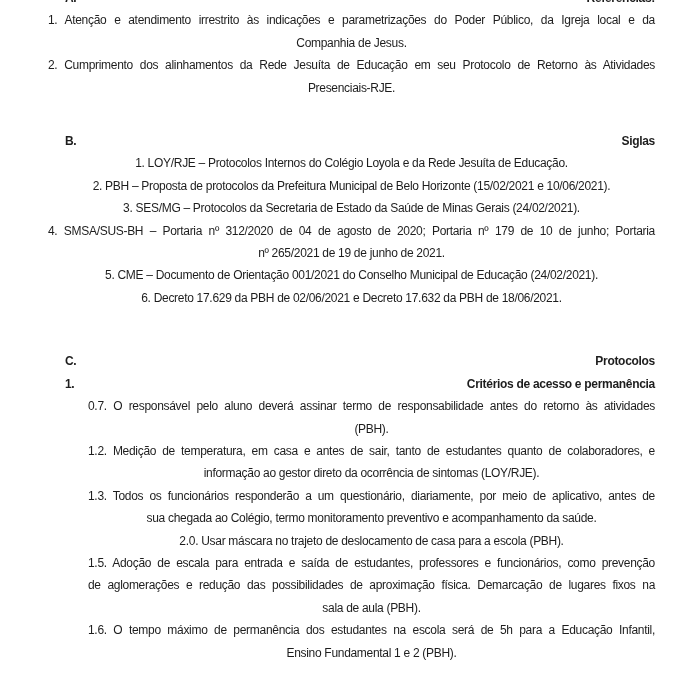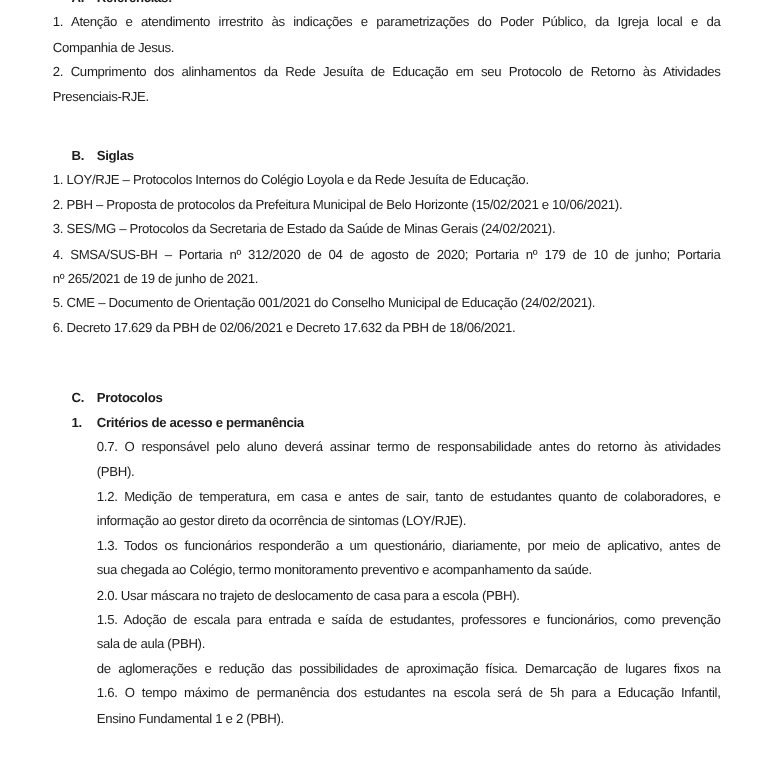--- a/index.html
+++ b/index.html
@@ -20,27 +20,27 @@
     overflow: hidden;
   }
   .doc-section { margin: 0; }
   .heading, .line { line-height: 22.4px; }
   .heading {
     display: flex;
     font-weight: 700;
     margin-left: 17px;
   }
   .heading .marker { flex: 0 0 23px; }
-  .heading .label { flex: 1 1 auto; }
+  .heading .label { flex: 1 1 auto; text-align: right; }
   .sec-A > .heading.main { margin-top: -13px; }
   .sec-B > .heading.main { margin-top: 31px; }
   .sec-C > .heading.main { margin-top: 41px; }
   .item { width: 607px; }
   .item.indent { margin-left: 40px; width: 567px; }
-  .line { text-align: left; white-space: normal; }
+  .line { text-align: center; white-space: normal; }
   .line.justified { text-align: justify; text-align-last: justify; }
 </style>
 </head>
 <body>
 
 <main class="page">
     <section class="doc-section sec-A">
       <div class="heading main">
         <span class="marker">A.</span>
         <span class="label">Referências:</span>
@@ -98,21 +98,21 @@
       </div>
       <div class="item indent">
         <div class="line justified">1.3. Todos os funcionários responderão a um questionário, diariamente, por meio de aplicativo, antes de</div>
         <div class="line">sua  chegada ao Colégio, termo monitoramento preventivo e acompanhamento da saúde.</div>
       </div>
       <div class="item indent">
         <div class="line">2.0. Usar máscara no trajeto de deslocamento de casa para a escola (PBH).</div>
       </div>
       <div class="item indent">
         <div class="line justified">1.5. Adoção de escala para entrada e saída de estudantes, professores e funcionários, como prevenção</div>
+        <div class="line justified">de aglomerações e redução das possibilidades de aproximação física. Demarcação de lugares fixos na</div>
         <div class="line">sala de aula (PBH).</div>
-        <div class="line justified">de aglomerações e redução das possibilidades de aproximação física. Demarcação de lugares fixos na</div>
       </div>
       <div class="item indent">
         <div class="line justified">1.6. O tempo máximo de permanência dos estudantes na escola será de 5h para a Educação Infantil,</div>
         <div class="line">Ensino Fundamental 1 e 2 (PBH).</div>
       </div>
     </section>
   </main>
 
 </body></html>

